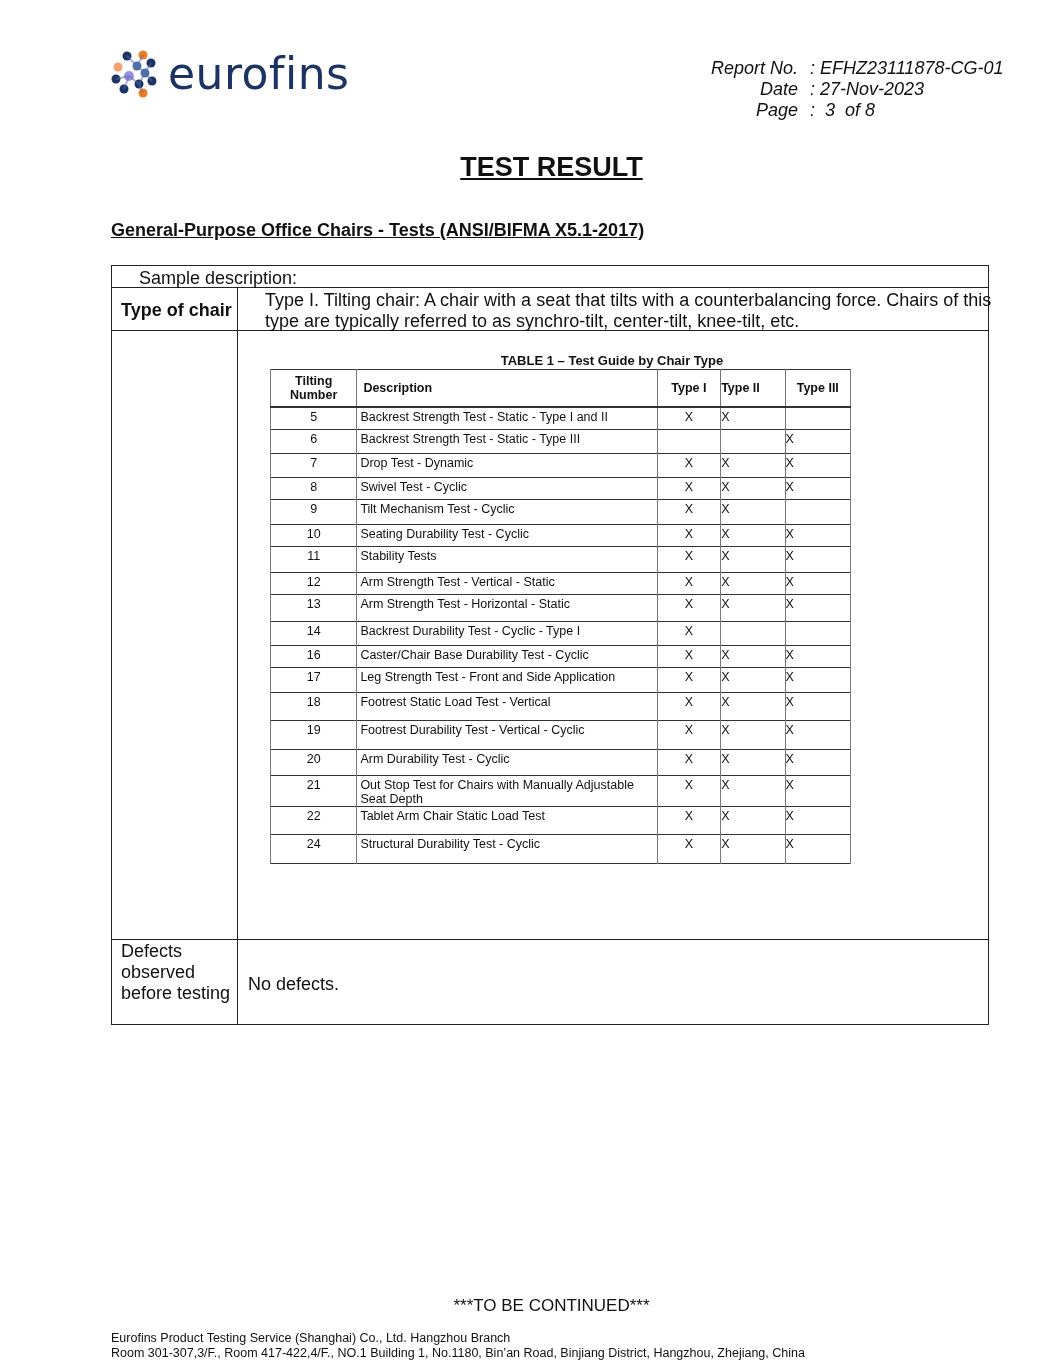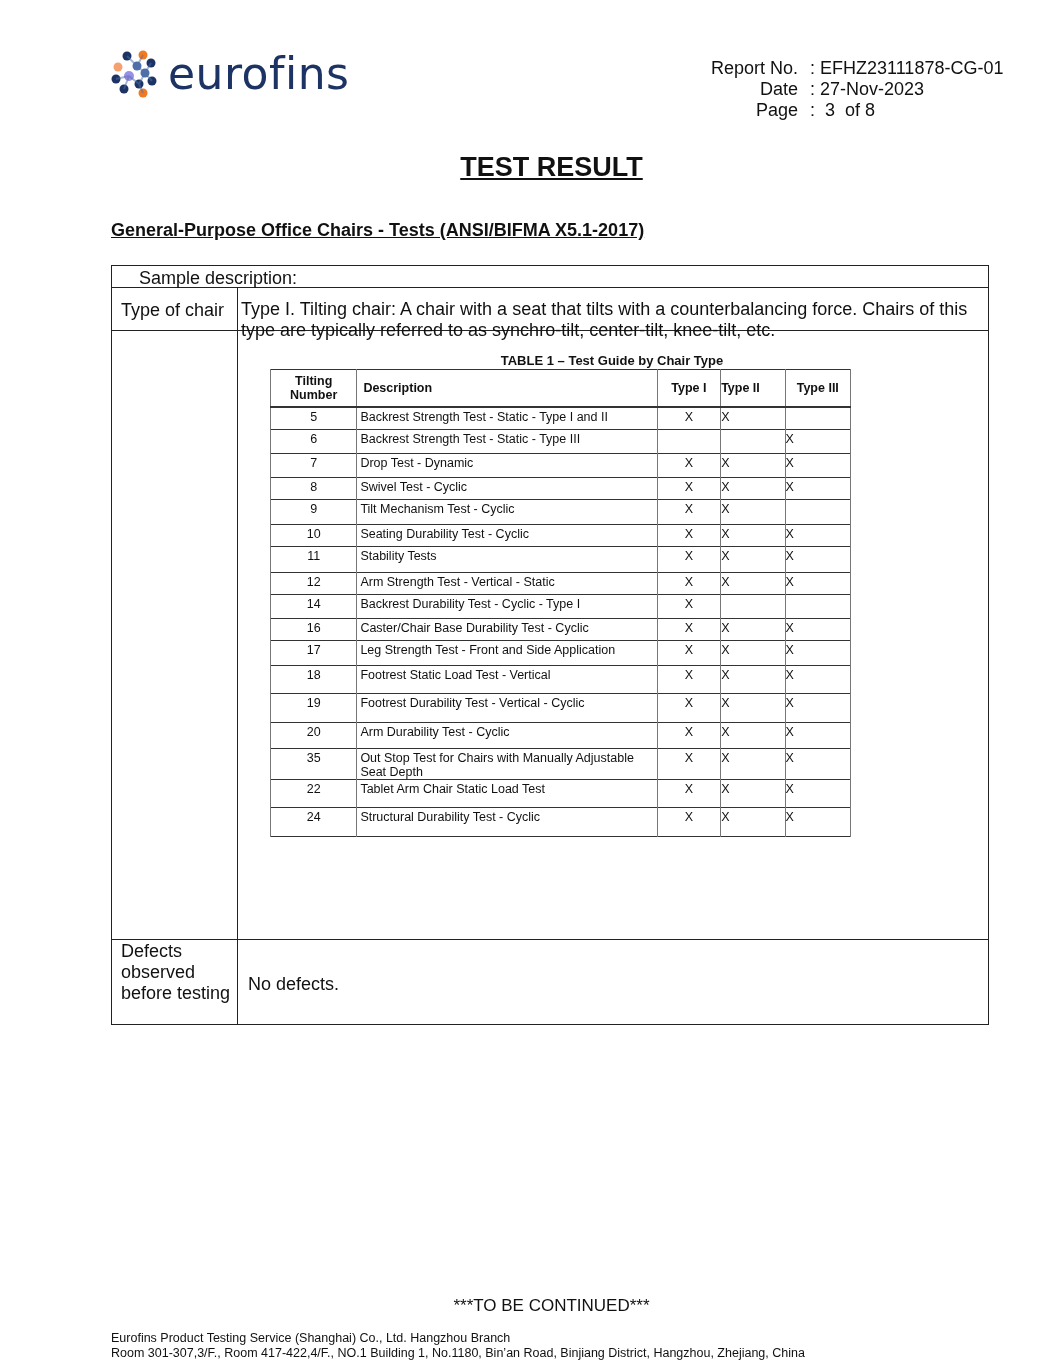--- a/index.html
+++ b/index.html
@@ -6,34 +6,34 @@
   body { width:1059px; height:1371px; position:relative; overflow:hidden;
          font-family:"Liberation Sans", sans-serif; color:#111; }
   .abs { position:absolute; }
   
   .logo { left:110px; top:48px; height:52px; display:flex; align-items:center; }
   .logo svg { width:50px; height:50px; }
   .logo-text { font-family:"DejaVu Sans", sans-serif; font-size:44px; color:#1c3363;
                margin-left:8px; letter-spacing:0.5px; line-height:1; }
   
   .report-info { left:700px; top:58px; font-size:18px; line-height:21px; }
-  .report-info .row { display:flex; }
+  .report-info .row { display:flex;font-style:italic; }
   .report-info .lbl { width:98px; text-align:right; padding-right:12px; }
   .report-info .val { }
   
   .title { left:0; width:1103px; top:152px; text-align:center; font-size:27px;
            font-weight:bold; text-decoration:underline; }
   .subtitle { left:111px; top:220px; font-size:18px; font-weight:bold; text-decoration:underline; }
   
   .outer { left:111px; top:265px; width:878px; height:760px; border:1.5px solid #222; box-sizing:border-box; }
   .hline { position:absolute; left:0; right:0; height:0; border-top:1.5px solid #222; }
   .vline { position:absolute; width:0; border-left:1.5px solid #222; }
   .sample-desc { left:27px; top:2px; font-size:18px; }
-  .type-label { left:9px; top:34px; font-size:18px; }
-  .type-value { left:129px; top:24px; width:738px; font-size:18px; line-height:21px;margin-top:9px; }
+  .type-label { left:9px; top:34px; font-size:18px;font-weight:bold; }
+  .type-value { left:153px; top:24px; width:738px; font-size:18px; line-height:21px; }
   .defects-label { left:9px; top:675px; font-size:18px; line-height:21px; width:110px; }
   .defects-value { left:136px; top:708px; font-size:18px; }
   
   .inner-caption { left:0; width:1000px; top:87px; text-align:center; font-size:13px; font-weight:bold; }
   .inner { position:absolute; left:158px; top:103px; width:581px; border:1.5px solid #333;
            border-collapse:collapse; font-size:12.5px; }
   .inner td, .inner th { border-left:1px solid #777; border-right:1px solid #777; padding:0; vertical-align:top; }
   .inner th { font-weight:bold; vertical-align:middle; height:36px; border-bottom:2.5px solid #333; }
   .inner tr.r td { border-top:1.5px solid #333; }
   .c-sec { width:86px; text-align:center; }
@@ -159,20 +159,27 @@
           <td class="c-t2">X</td>
           <td class="c-t3">X</td>
         </tr>
         <tr class="r" style="height: 22px;">
           <td class="c-sec">12</td>
           <td class="c-desc">Arm Strength Test - Vertical - Static</td>
           <td class="c-t1">X</td>
           <td class="c-t2">X</td>
           <td class="c-t3">X</td>
         </tr>
+        <tr class="r" style="height: 27px;">
+          <td class="c-sec">13</td>
+          <td class="c-desc">Arm Strength Test - Horizontal - Static</td>
+          <td class="c-t1">X</td>
+          <td class="c-t2">X</td>
+          <td class="c-t3">X</td>
+        </tr>
         <tr class="r" style="height: 24px;">
           <td class="c-sec">14</td>
           <td class="c-desc">Backrest Durability Test - Cyclic - Type I</td>
           <td class="c-t1">X</td>
           <td class="c-t2"></td>
           <td class="c-t3"></td>
         </tr>
         <tr class="r" style="height: 22px;">
           <td class="c-sec">16</td>
           <td class="c-desc">Caster/Chair Base Durability Test - Cyclic</td>
@@ -202,21 +209,21 @@
           <td class="c-t3">X</td>
         </tr>
         <tr class="r" style="height: 26px;">
           <td class="c-sec">20</td>
           <td class="c-desc">Arm Durability Test  - Cyclic</td>
           <td class="c-t1">X</td>
           <td class="c-t2">X</td>
           <td class="c-t3">X</td>
         </tr>
         <tr class="r" style="height: 30px;">
-          <td class="c-sec">35</td>
+          <td class="c-sec">21</td>
           <td class="c-desc">Out Stop Test for Chairs with Manually Adjustable Seat Depth</td>
           <td class="c-t1">X</td>
           <td class="c-t2">X</td>
           <td class="c-t3">X</td>
         </tr>
         <tr class="r" style="height: 28px;">
           <td class="c-sec">22</td>
           <td class="c-desc">Tablet Arm Chair Static Load Test</td>
           <td class="c-t1">X</td>
           <td class="c-t2">X</td>

